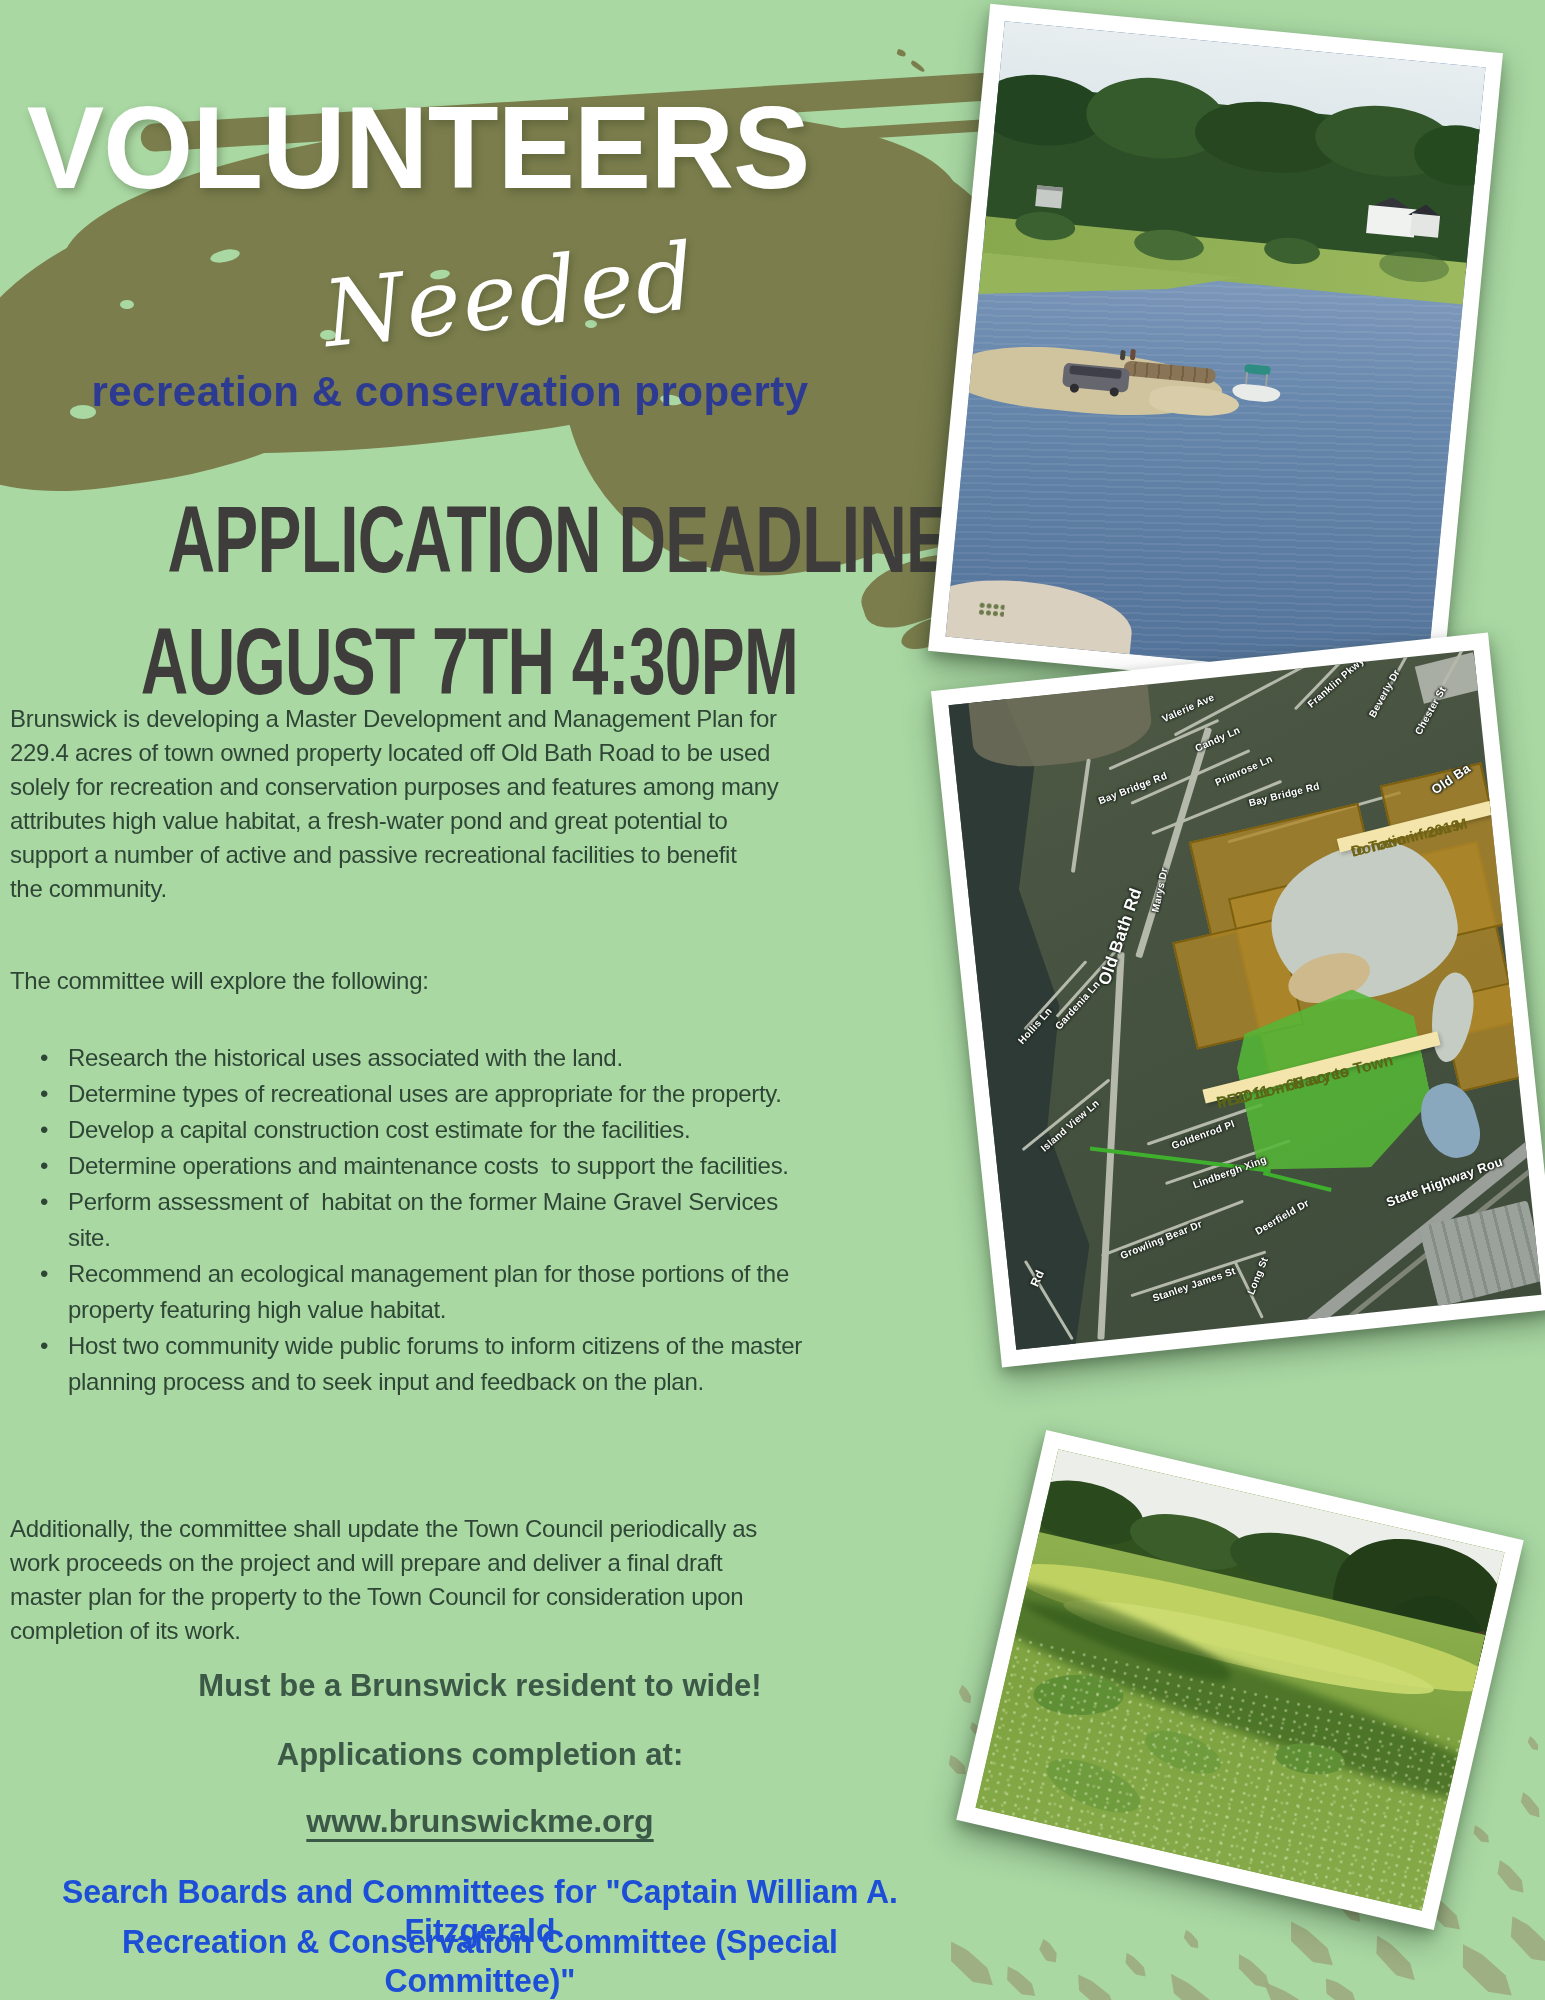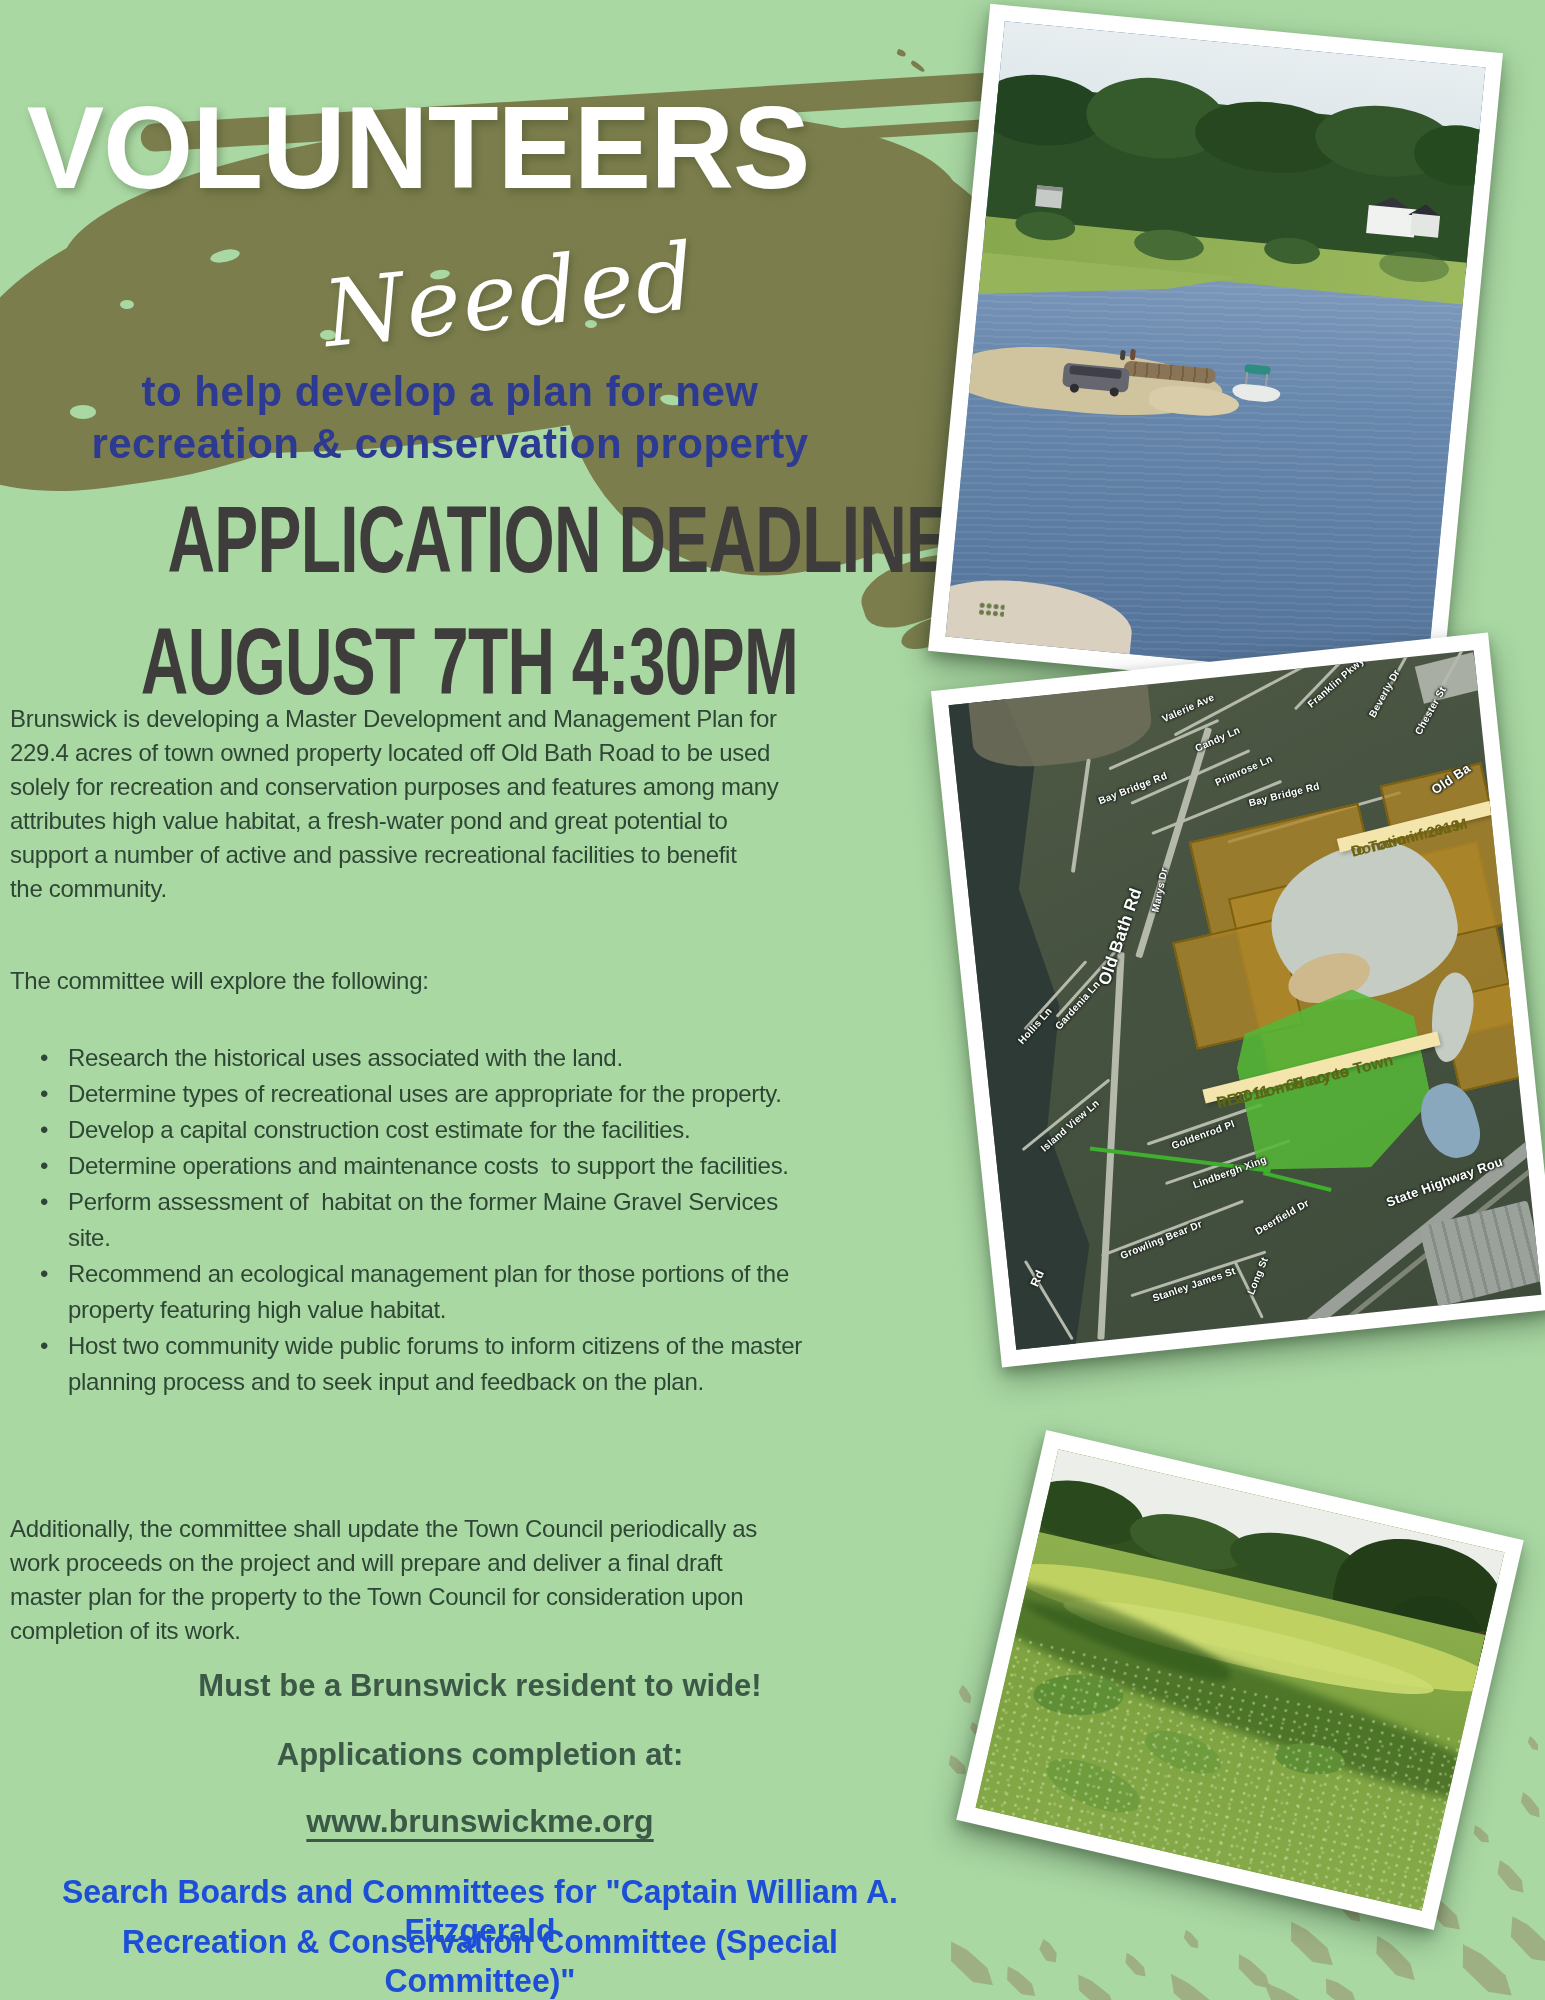--- a/index.html
+++ b/index.html
@@ -123,21 +123,20 @@
       <div class="splat" style="left: 945px; top: 1760px; width: 24px; height: 12px; transform: rotate(40deg); clip-path: polygon(0px 15%, 30% 0px, 75% 8%, 100% 55%, 70% 100%, 20% 85%);"></div>
       <div class="splat" style="left: 1335px; top: 1905px; width: 30px; height: 12px; transform: rotate(44deg); clip-path: polygon(0px 15%, 30% 0px, 75% 8%, 100% 55%, 70% 100%, 20% 85%);"></div>
       <div class="splat" style="left: 1255px; top: 1998px; width: 80px; height: 18px; transform: rotate(30deg); clip-path: polygon(0px 15%, 30% 0px, 75% 8%, 100% 55%, 70% 100%, 20% 85%);"></div>
       <div class="splat" style="left: 1180px; top: 1935px; width: 22px; height: 10px; transform: rotate(46deg); clip-path: polygon(0px 15%, 30% 0px, 75% 8%, 100% 55%, 70% 100%, 20% 85%);"></div>
       <div class="splat" style="left: 1525px; top: 1740px; width: 16px; height: 8px; transform: rotate(50deg); clip-path: polygon(0px 15%, 30% 0px, 75% 8%, 100% 55%, 70% 100%, 20% 85%);"></div>
     </div>
 
   <div class="title">VOLUNTEERS</div>
   <div class="needed">Needed</div>
   <div class="tagline">
-    <div>to help develop a plan for new</div>
     <div>recreation &amp; conservation property</div>
   </div>
   <div class="deadline">
     <div><span>APPLICATION DEADLINE</span></div>
     <div><span>AUGUST 7TH 4:30PM</span></div>
   </div>
 
   <div class="bodytext" style="top:702px;">Brunswick is developing a Master Development and Management Plan for
 229.4 acres of town owned property located off Old Bath Road to be used
 solely for recreation and conservation purposes and features among many

